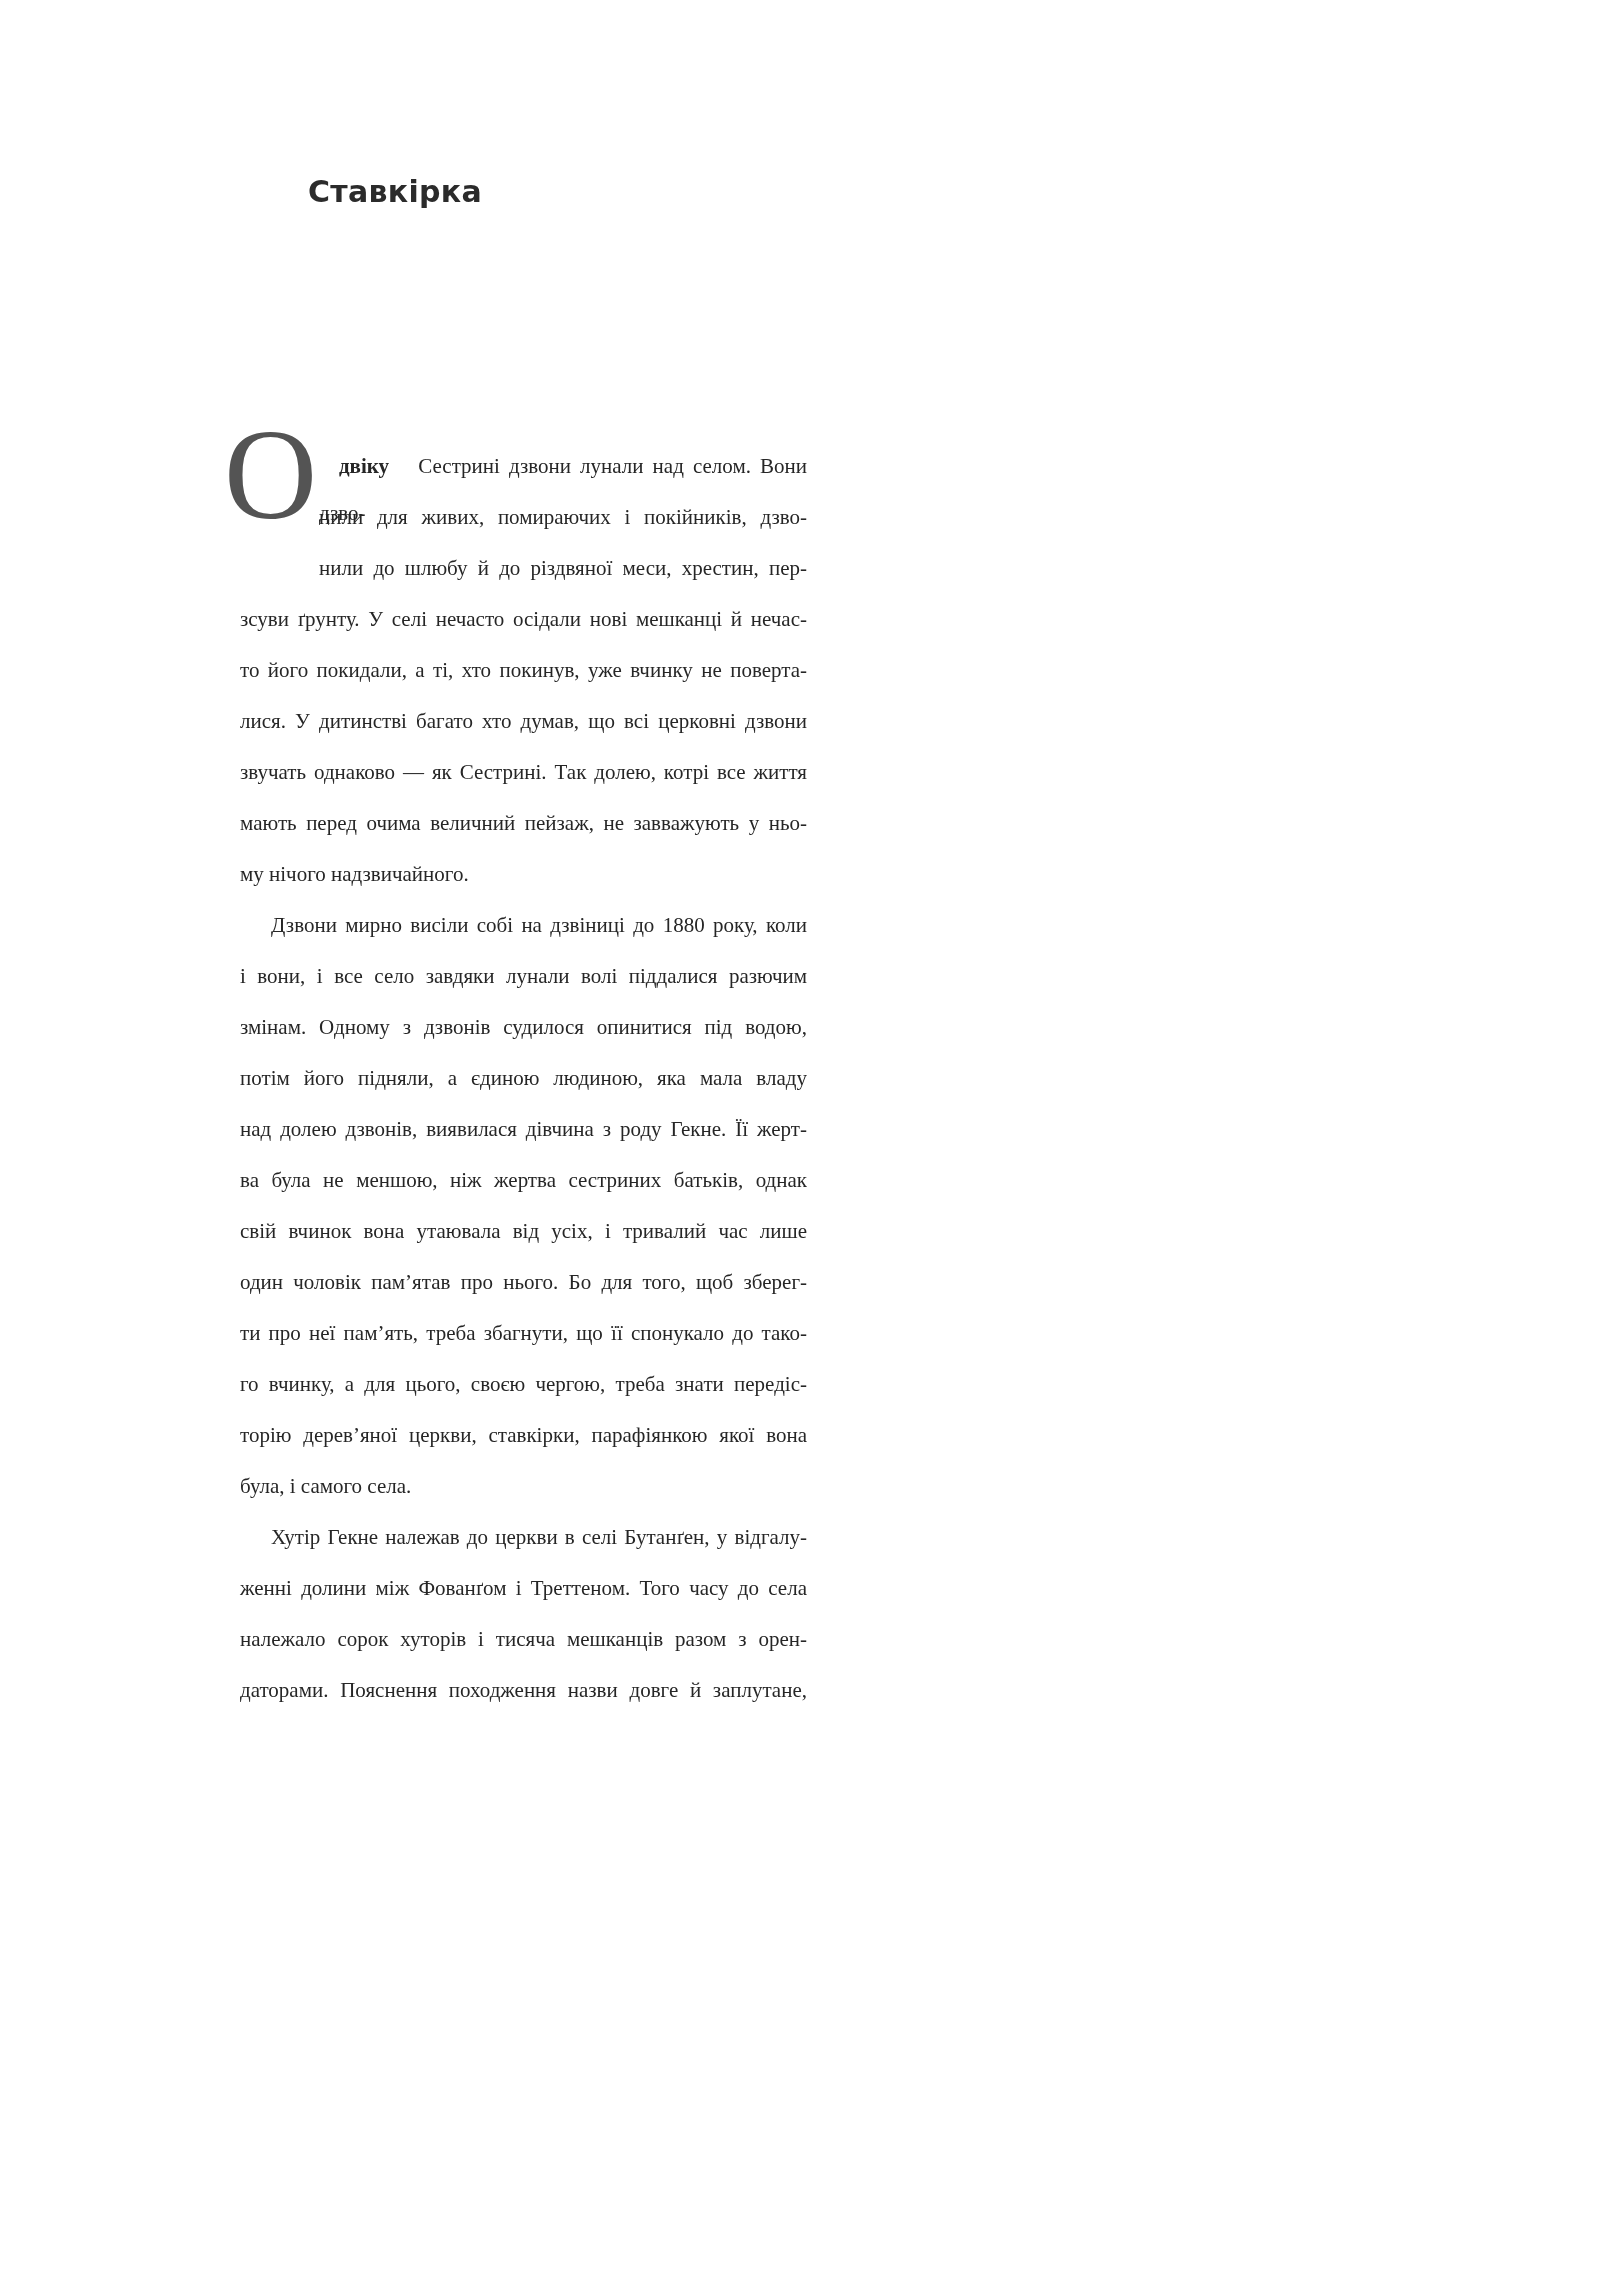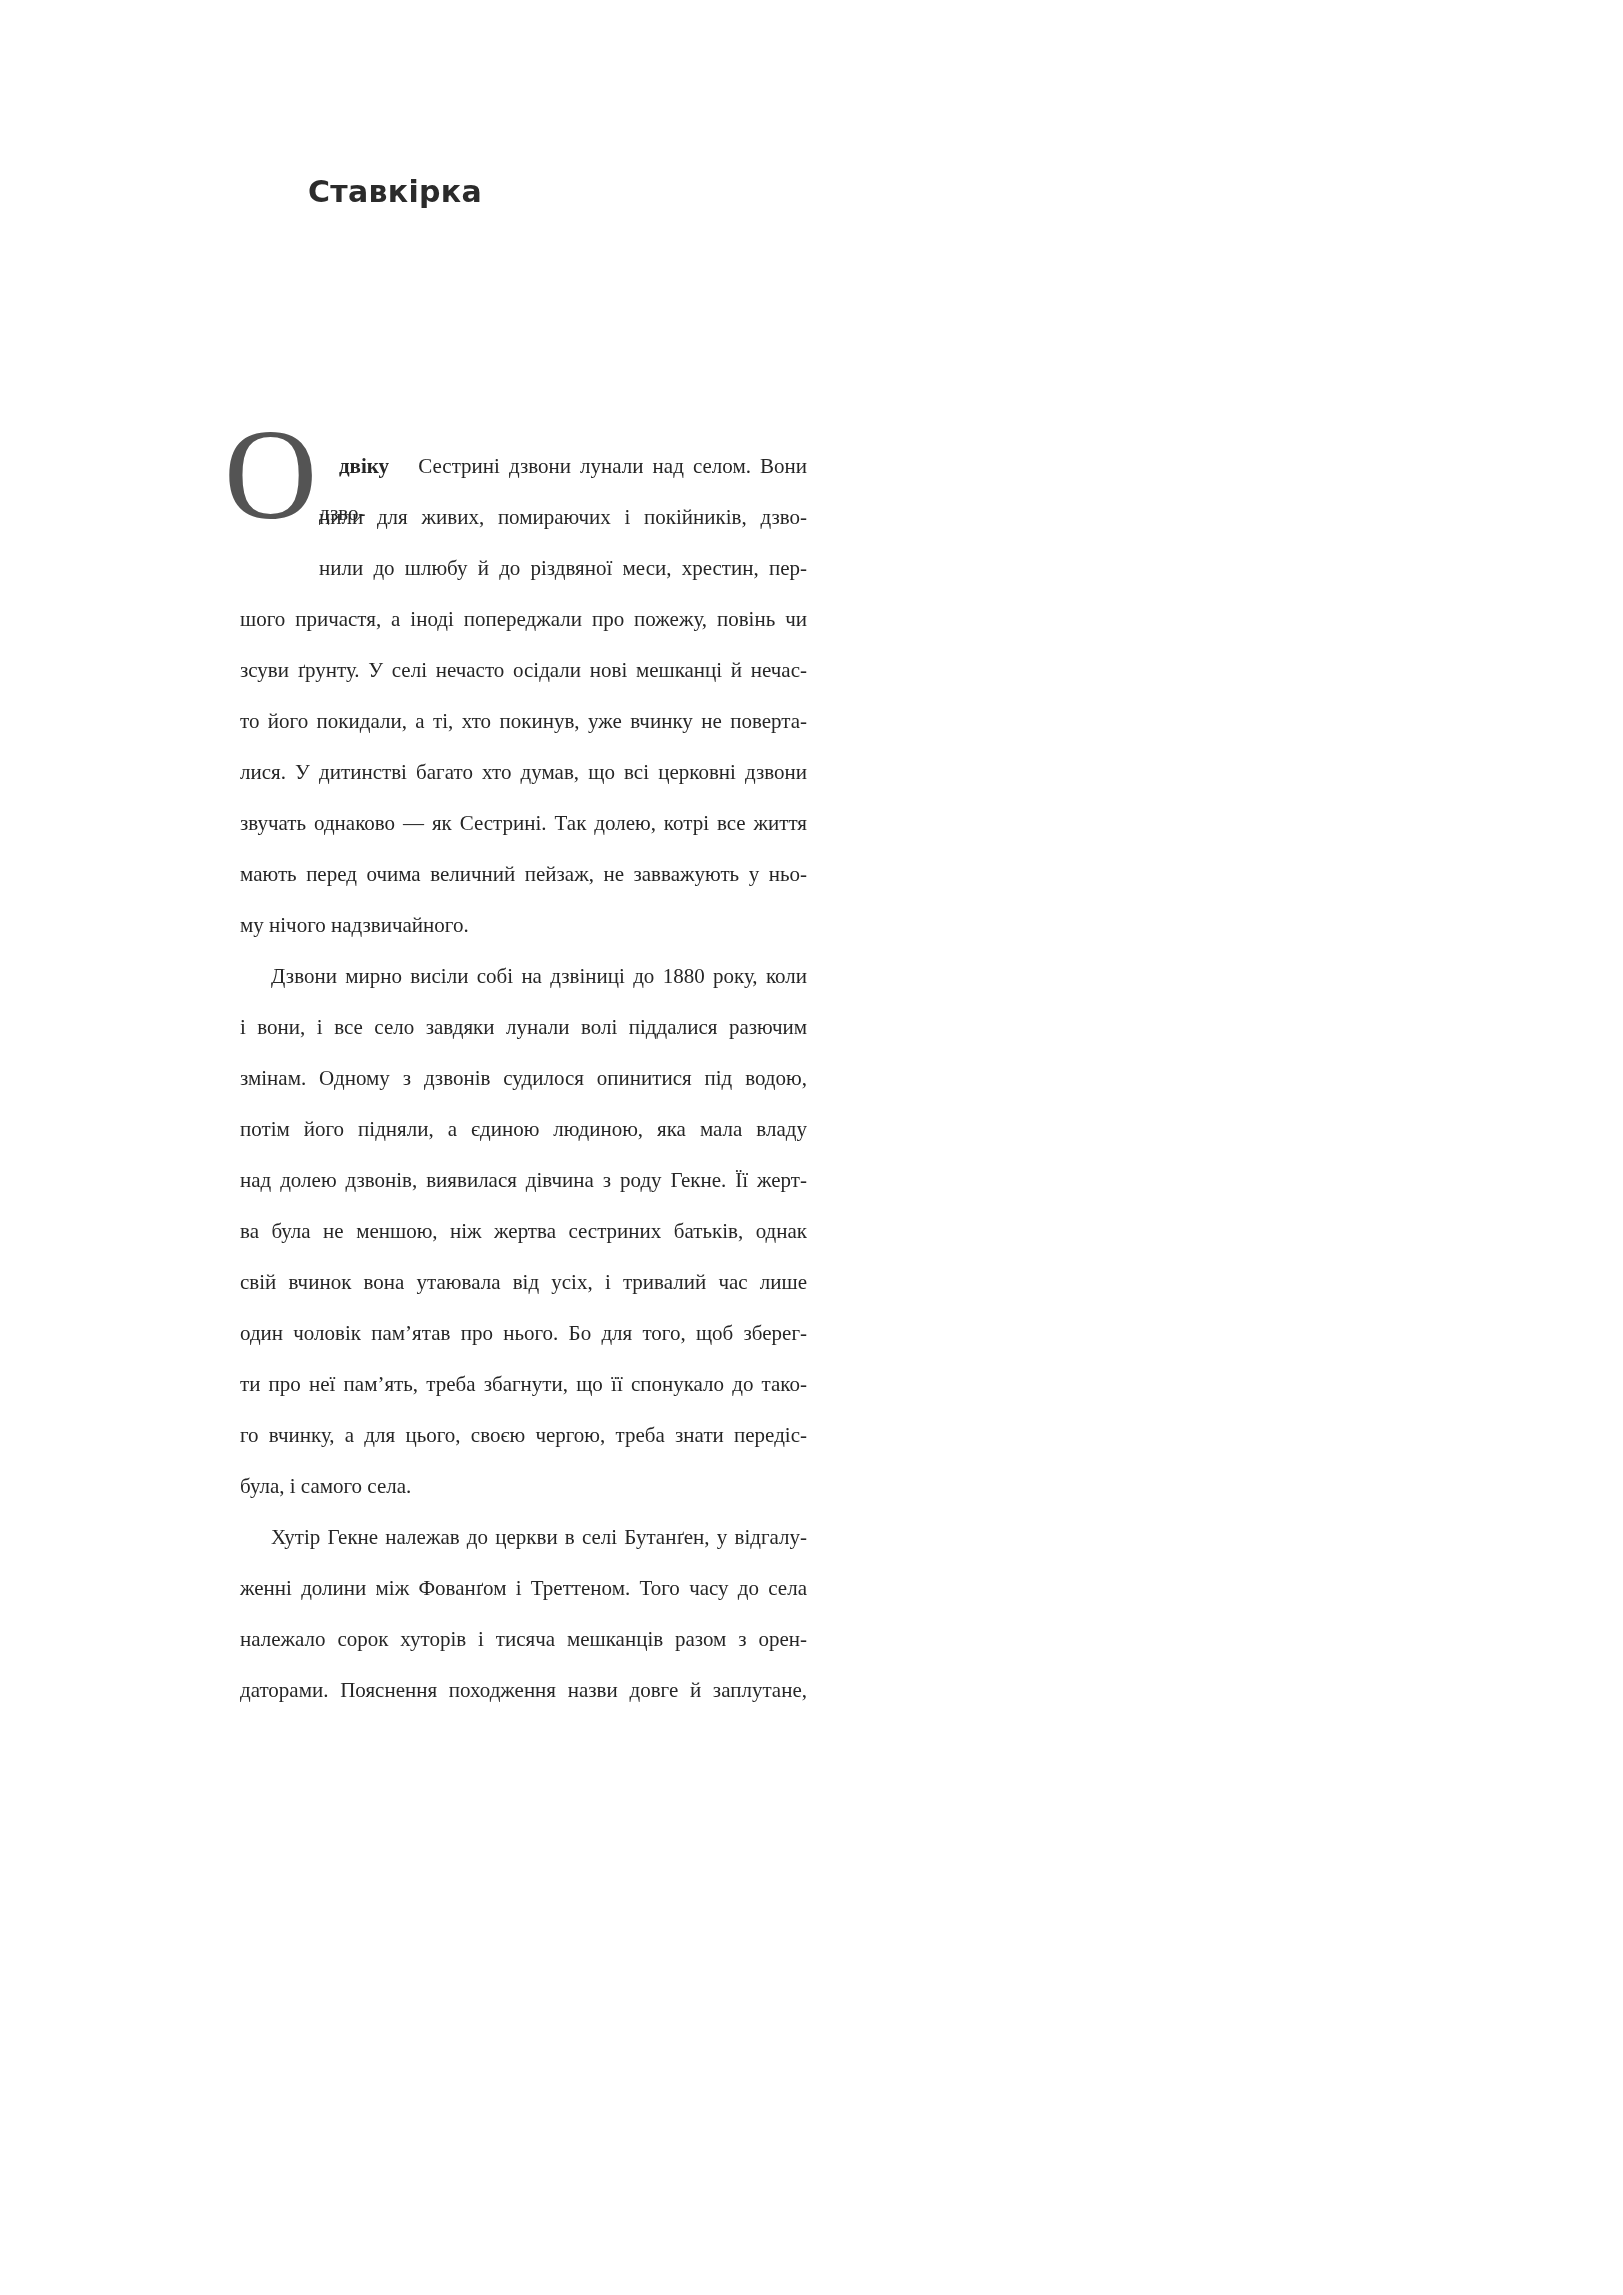--- a/index.html
+++ b/index.html
@@ -66,37 +66,37 @@
 <div class="page">
 
   <h1 class="chapter-title">Ставкірка</h1>
 
   <div class="body-text">
     <span class="dropcap">О</span>
 
   <div class="line dc-indent"><b>двіку</b> Сестрині дзвони лунали над селом. Вони дзво-</div>
       <div class="line dc-indent">нили для живих, помираючих і покійників, дзво-</div>
       <div class="line dc-indent">нили до шлюбу й до різдвяної меси, хрестин, пер-</div>
-      <div class="line">шого причастя, а іноді попереджали про пожежу, повінь чи</div>
       <div class="line">зсуви ґрунту. У селі нечасто осідали нові мешканці й нечас-</div>
       <div class="line">то його покидали, а ті, хто покинув, уже вчинку не поверта-</div>
       <div class="line">лися. У дитинстві багато хто думав, що всі церковні дзвони</div>
       <div class="line">звучать однаково — як Сестрині. Так долею, котрі все життя</div>
       <div class="line">мають перед очима величний пейзаж, не завважують у ньо-</div>
       <div class="line para-end">му нічого надзвичайного.</div>
       <div class="line first-indent">Дзвони мирно висіли собі на дзвіниці до 1880 року, коли</div>
       <div class="line">і вони, і все село завдяки лунали волі піддалися разючим</div>
       <div class="line">змінам. Одному з дзвонів судилося опинитися під водою,</div>
       <div class="line">потім його підняли, а єдиною людиною, яка мала владу</div>
       <div class="line">над долею дзвонів, виявилася дівчина з роду Гекне. Її жерт-</div>
       <div class="line">ва була не меншою, ніж жертва сестриних батьків, однак</div>
       <div class="line">свій вчинок вона утаювала від усіх, і тривалий час лише</div>
       <div class="line">один чоловік пам’ятав про нього. Бо для того, щоб зберег-</div>
       <div class="line">ти про неї пам’ять, треба збагнути, що її спонукало до тако-</div>
       <div class="line">го вчинку, а для цього, своєю чергою, треба знати передіс-</div>
+      <div class="line">торію дерев’яної церкви, ставкірки, парафіянкою якої вона</div>
       <div class="line para-end">була, і самого села.</div>
       <div class="line first-indent">Хутір Гекне належав до церкви в селі Бутанґен, у відгалу-</div>
       <div class="line">женні долини між Фованґом і Треттеном. Того часу до села</div>
       <div class="line">належало сорок хуторів і тисяча мешканців разом з орен-</div>
       <div class="line">даторами. Пояснення походження назви довге й заплутане,</div>
     </div>
 
   <div class="folio">11</div>
 
 </div>

